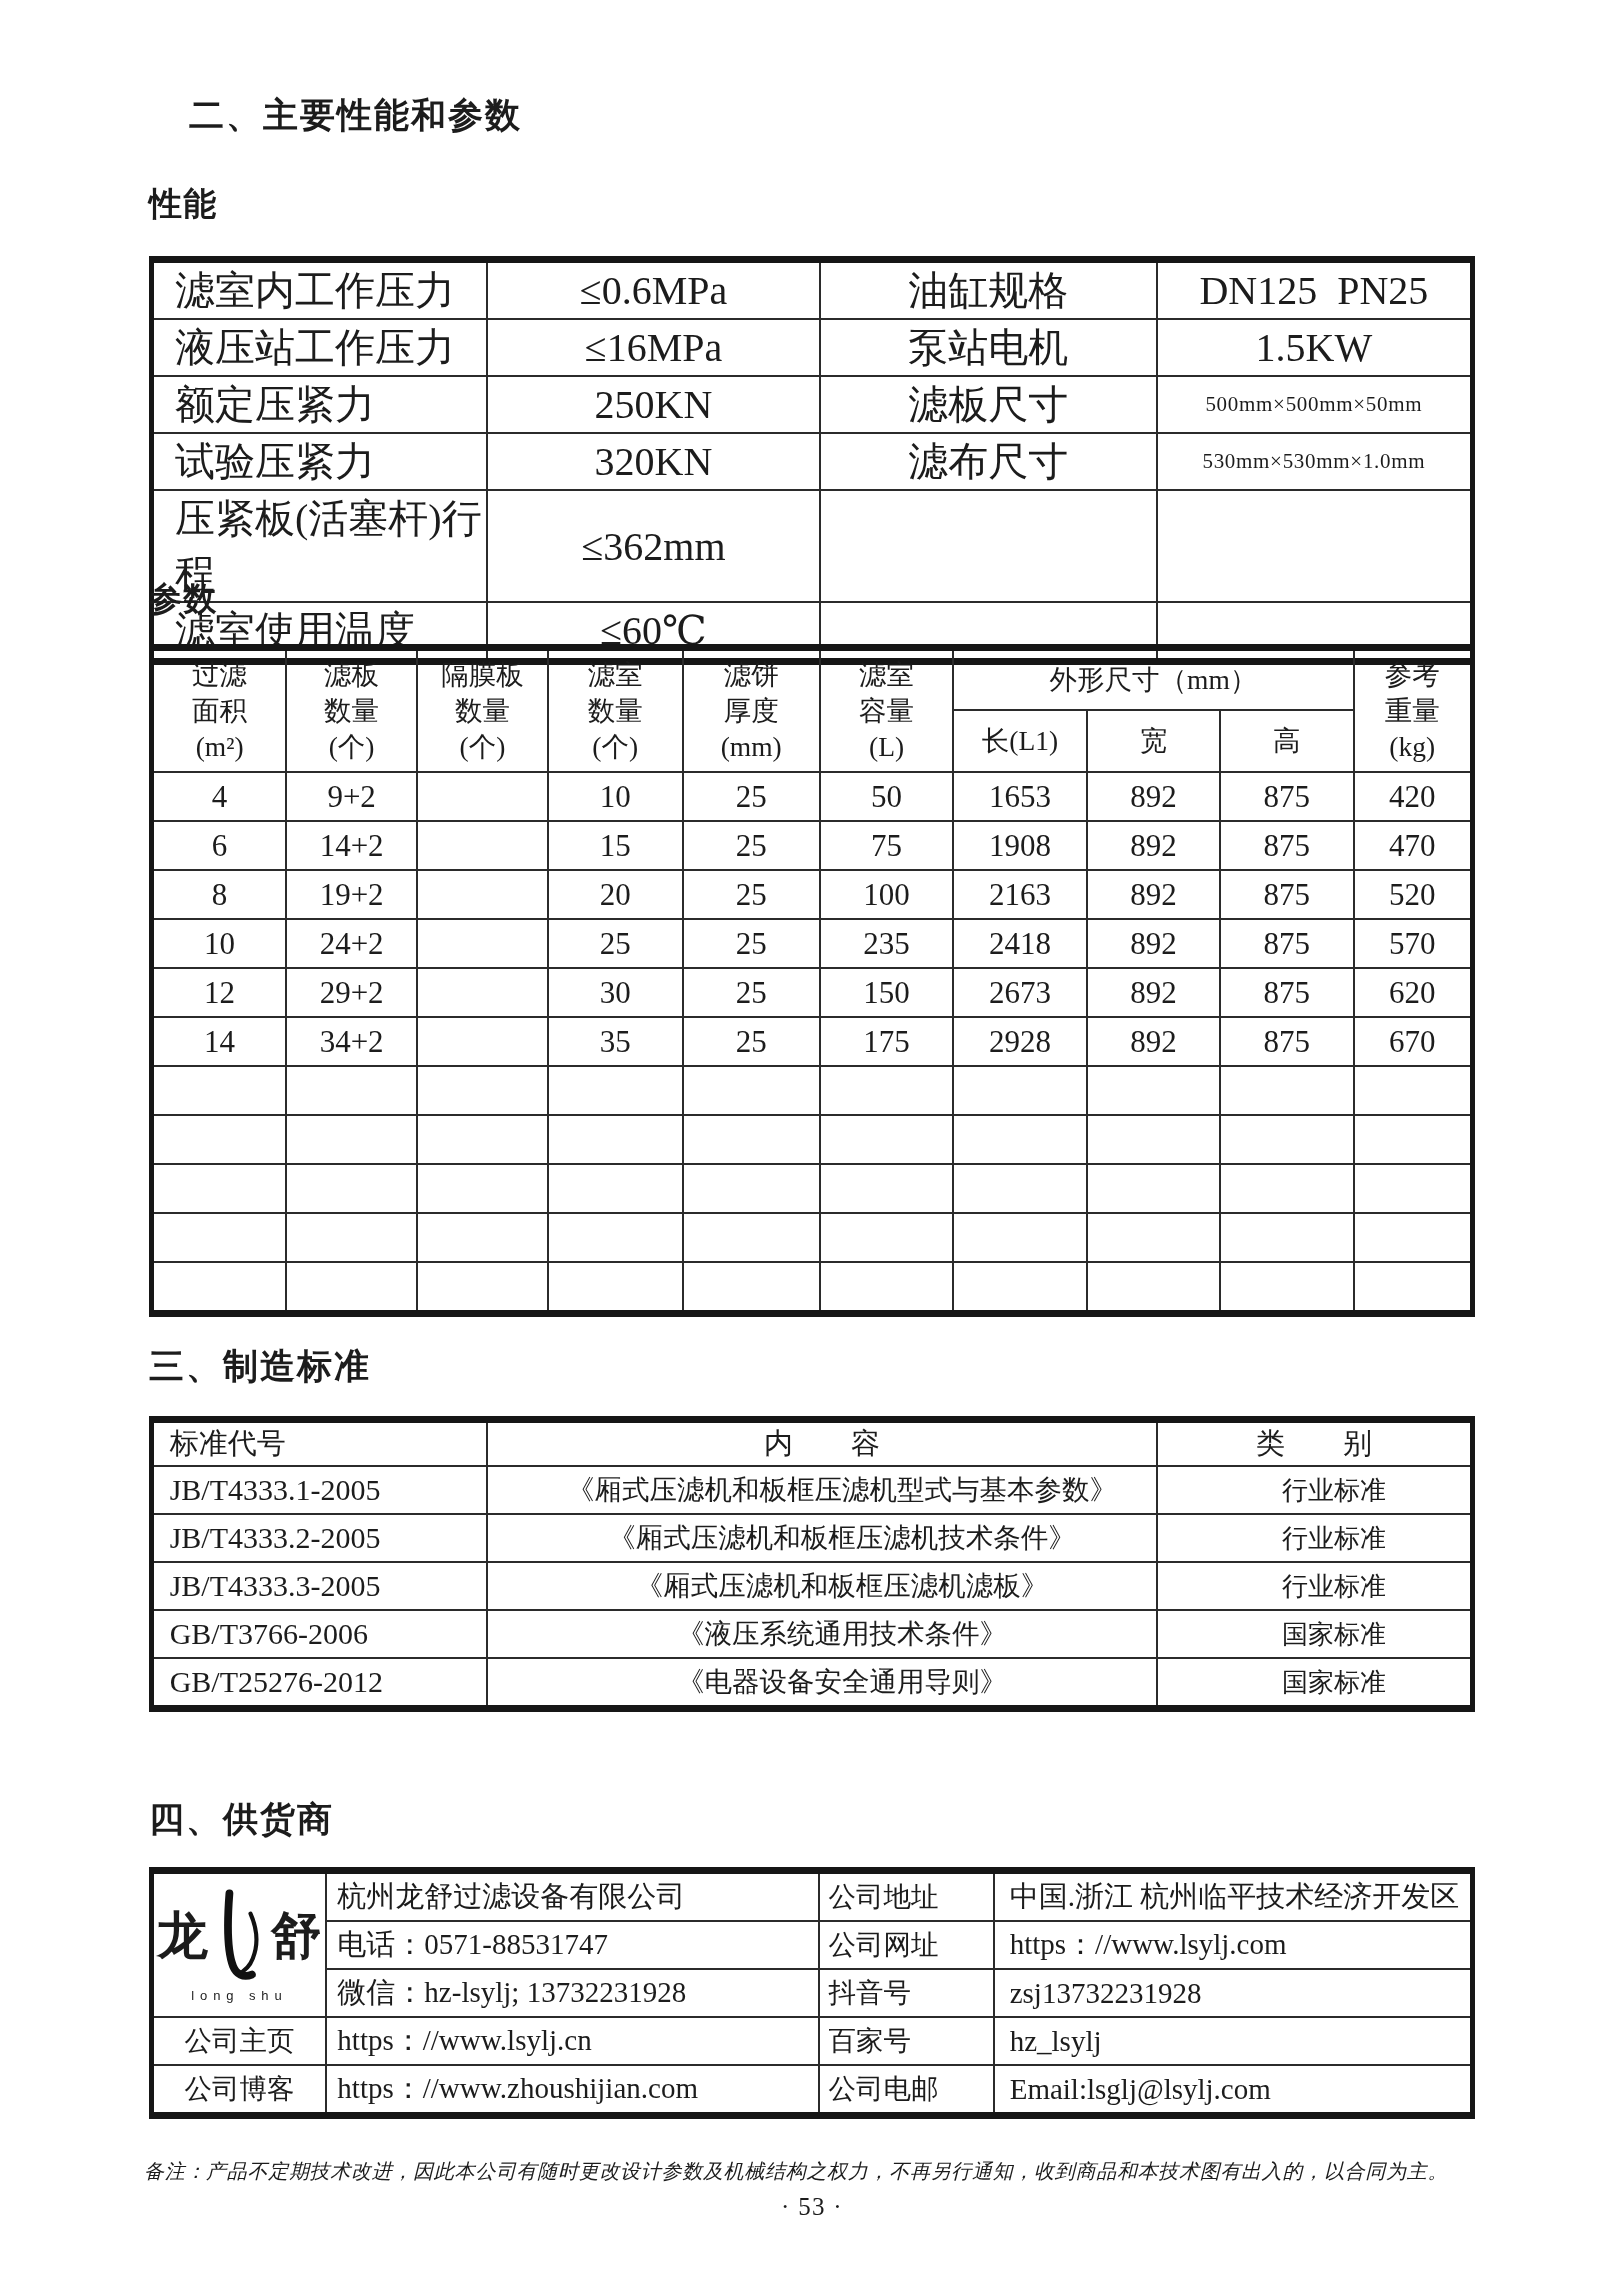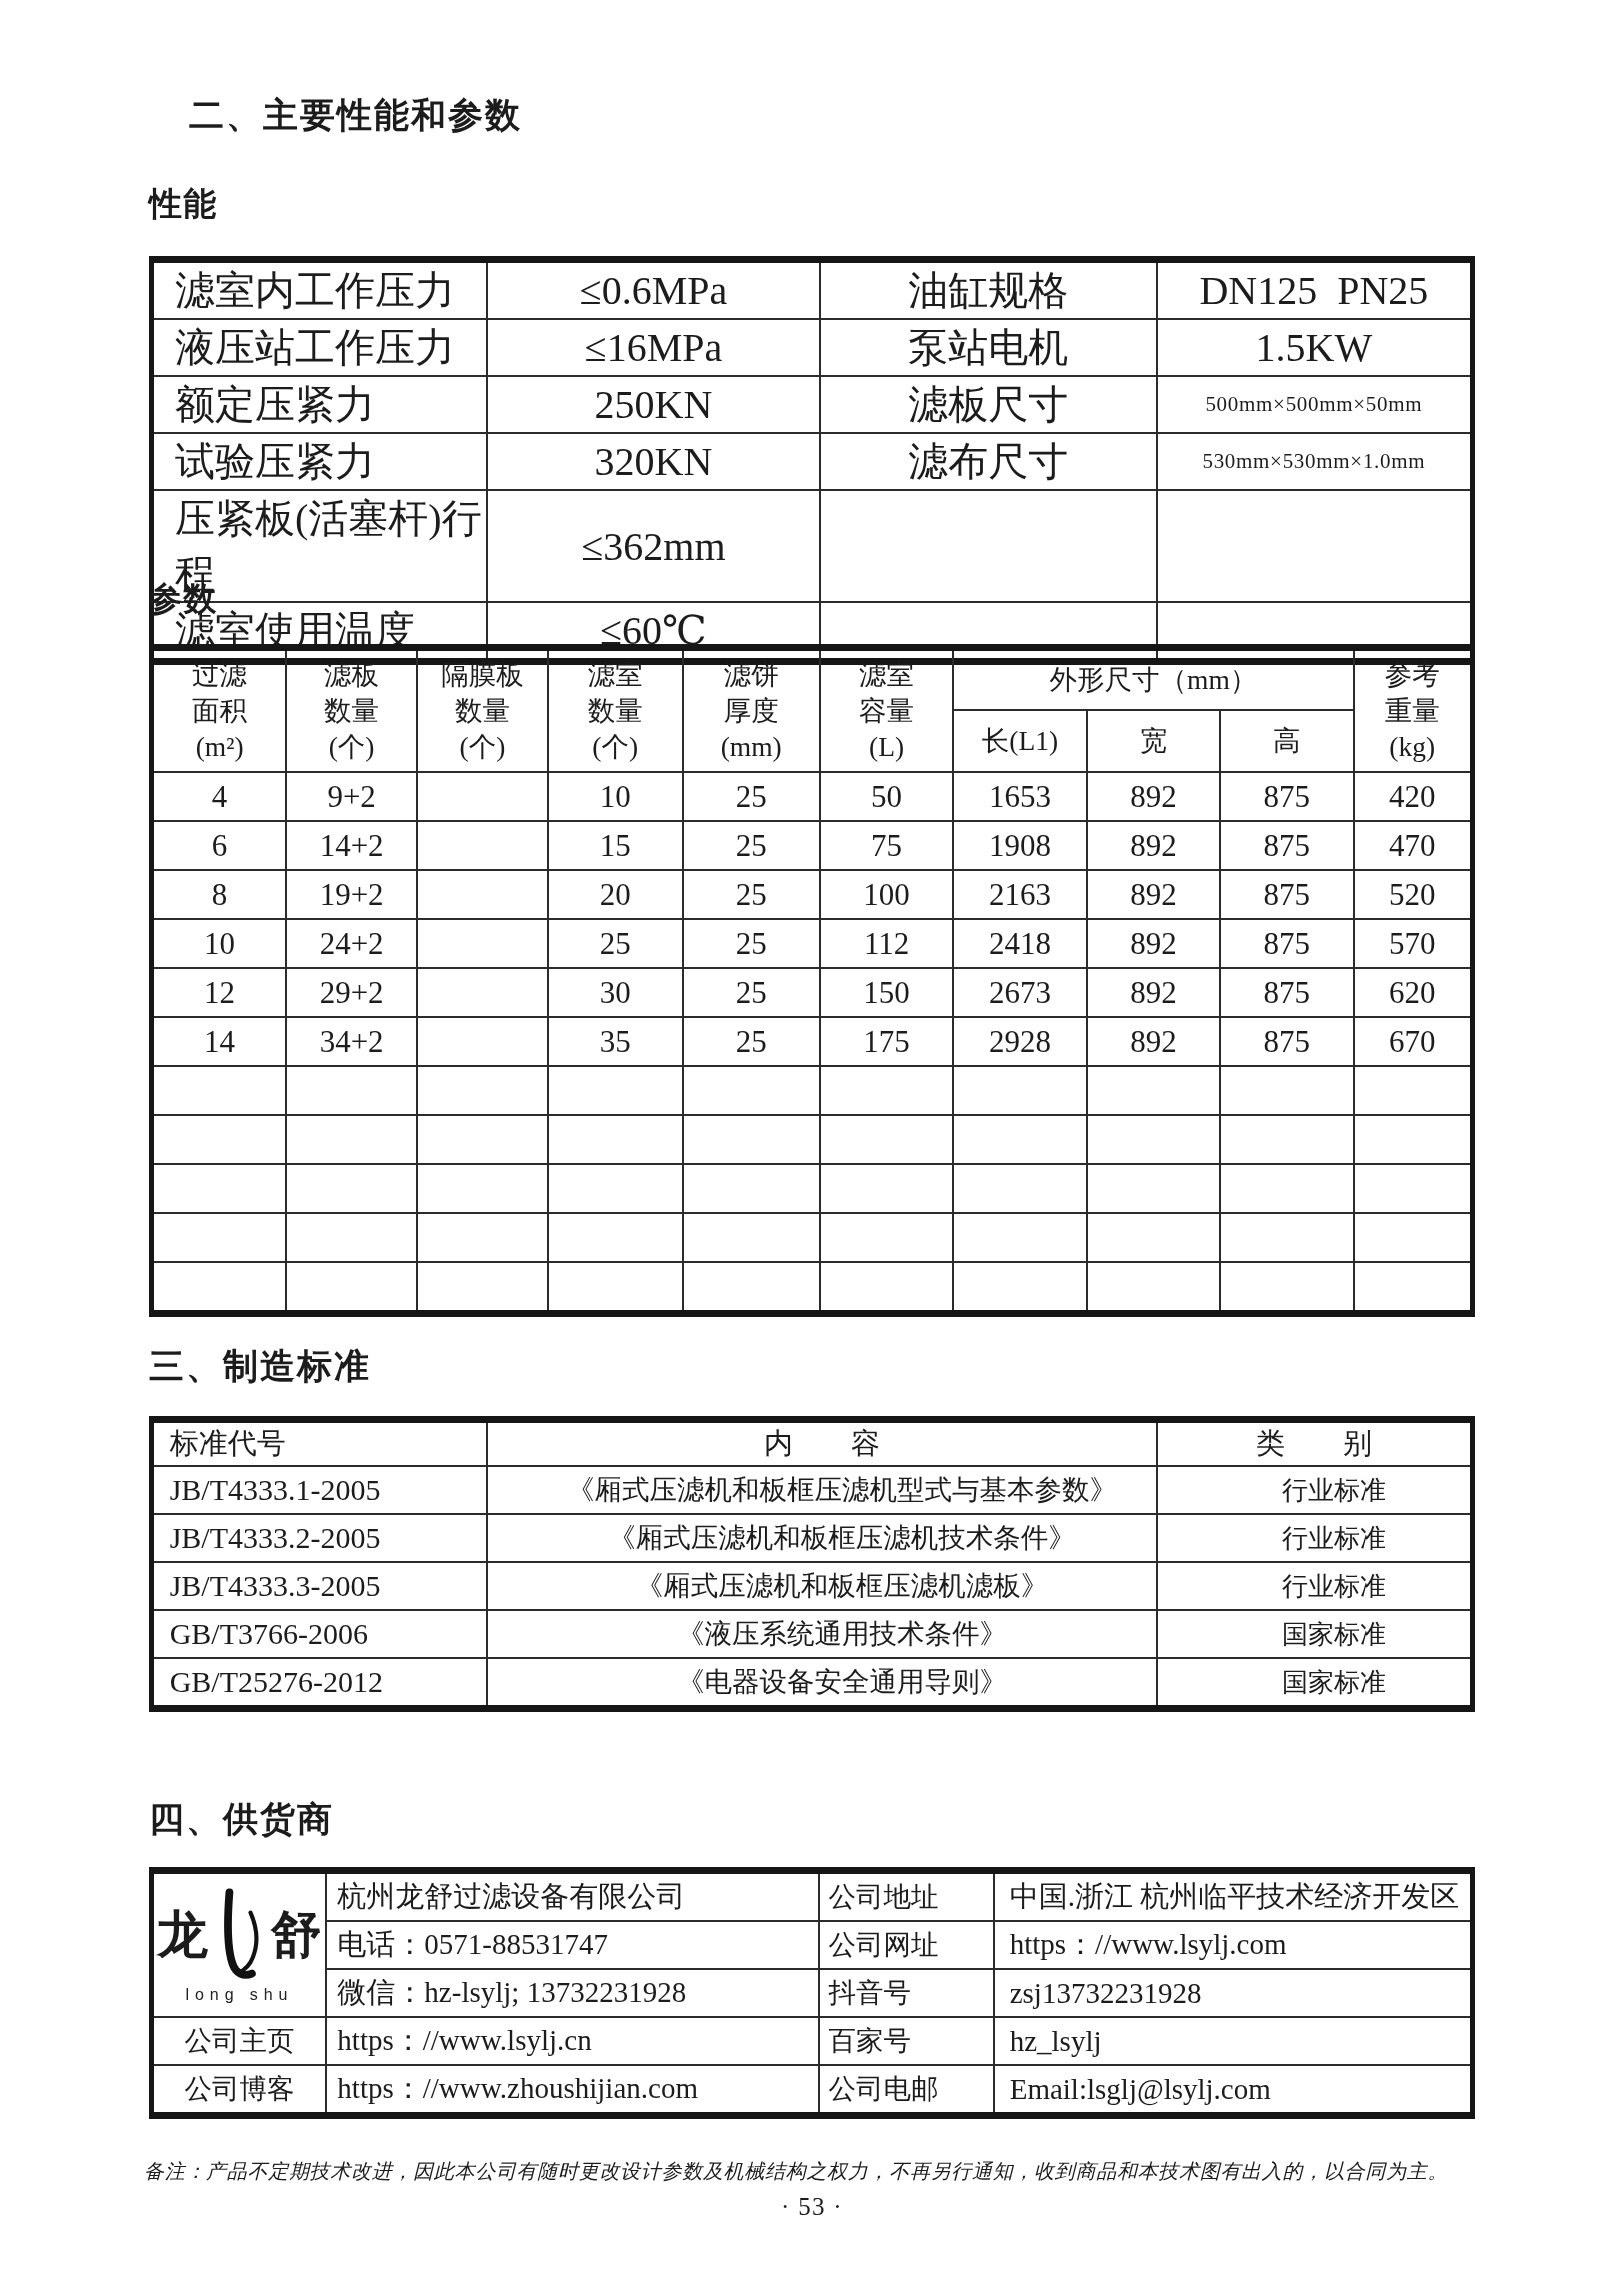--- a/index.html
+++ b/index.html
@@ -43,21 +43,21 @@
   .supplier td{height:46px;font-size:27.5px;}
   .supplier td.sleft{text-align:left;padding-left:10.5px;font-size:29px;}
   .supplier td.slabel{text-align:left;padding-left:9px;}
   .supplier td.sval{text-align:left;padding-left:14.4px;font-size:29px;}
   .supplier td.scenter{text-align:center;}
   .logo-cell{vertical-align:middle;}
   .logo-marks{display:flex;align-items:center;justify-content:center;gap:3.9px;}
   .logo-cn{font-size:51px;font-weight:bold;line-height:1;}
   .logo-svg{height:99px;width:55px;}
   .logo-sub{font-family:"Liberation Sans","DejaVu Sans",sans-serif;
-            font-size:16px;letter-spacing:5.9px;margin-top:1.3px;color:#222;}
+            font-size:13px;letter-spacing:5.9px;margin-top:1.3px;color:#222;}
 
   .note{margin:0;font-size:20px;font-style:italic;letter-spacing:0.7px;white-space:nowrap;}
   .pagenum{font-size:25px;text-align:center;letter-spacing:1.3px;}
 </style>
 </head>
 <body>
 
 <div class="page">
 
   <h1 class="abs sec" style="top:92px;margin-left:40px;">二、主要性能和参数</h1>
@@ -193,21 +193,21 @@
           <td>892</td>
           <td>875</td>
           <td>520</td>
         </tr>
         <tr>
           <td>10</td>
           <td>24+2</td>
           <td></td>
           <td>25</td>
           <td>25</td>
-          <td>112</td>
+          <td>235</td>
           <td>2418</td>
           <td>892</td>
           <td>875</td>
           <td>570</td>
         </tr>
         <tr>
           <td>12</td>
           <td>29+2</td>
           <td></td>
           <td>30</td>

